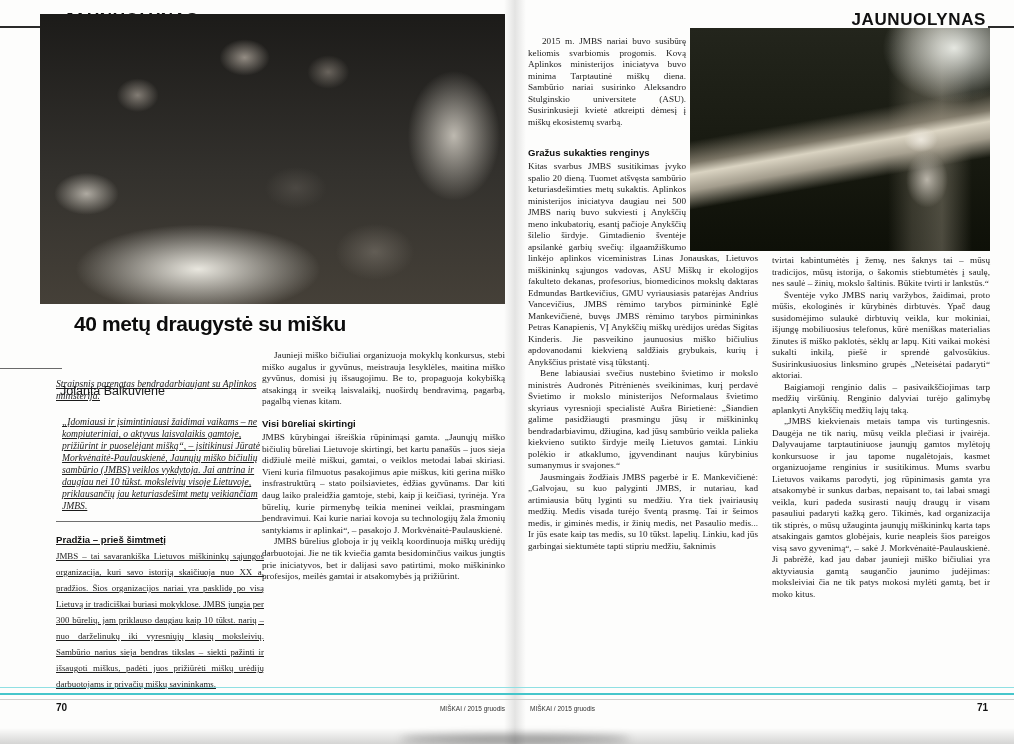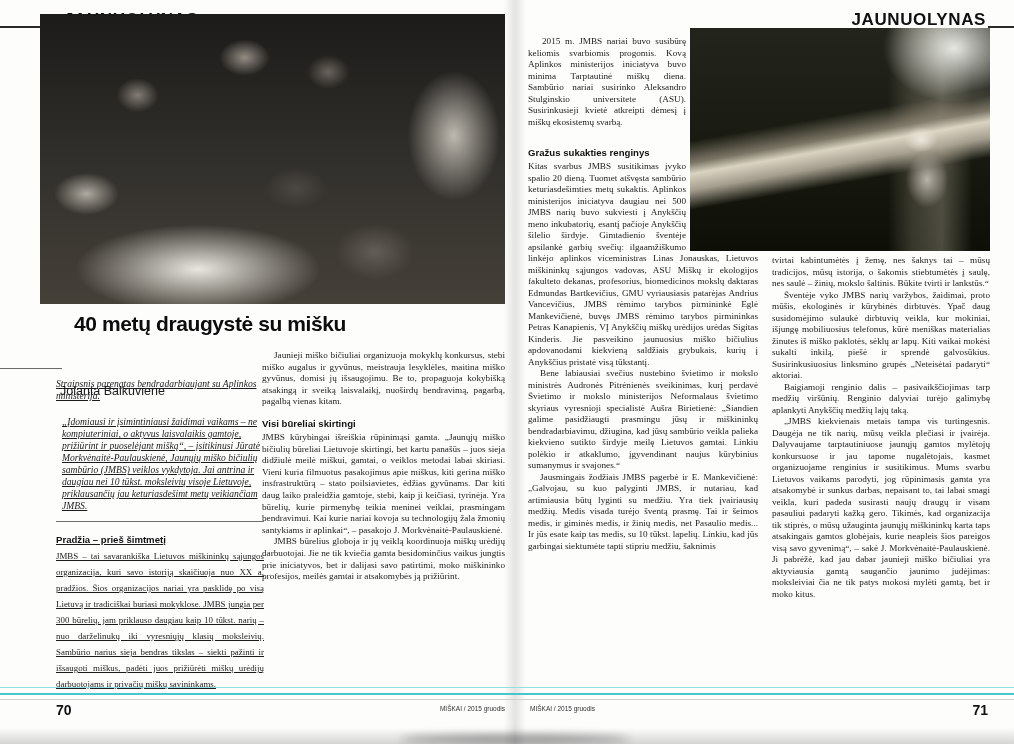--- a/index.html
+++ b/index.html
@@ -46,21 +46,21 @@
   .colB-left p.para{font-size:9.2px;line-height:11.6px;}
   .colA-right p.para, .colB-right p.para{font-size:9.2px;line-height:11.5px;}
   p.indent{text-indent:12px;}
   p.lead-first{font-size:10.6px;line-height:13.2px;text-indent:14px;}
   .hr{height:1px;background:#6a6a6a;}
   .quote-rule{margin:9px 0 0 0;height:1px;background:#6f6f6f;}
   
   .wrap-spacer{float:right;width:72px;height:213px;}
   
   .accent-line{left:0;width:1014px;}
-  .pagenum{font-family:"Liberation Sans", sans-serif;font-weight:bold;font-size:14px;color:#111;}
+  .pagenum{font-family:"Liberation Sans", sans-serif;font-weight:bold;font-size:10px;color:#111;}
   .journal{font-family:"Liberation Sans", sans-serif;font-size:6.5px;color:#333;}
   .gutter{top:0;height:744px;background:linear-gradient(to right, rgba(0,0,0,0), rgba(0,0,0,.10) 50%, rgba(0,0,0,0));}
   .bottom-shadow{left:0;width:1014px;background:linear-gradient(180deg, rgba(0,0,0,0), rgba(0,0,0,.16));}
   .bottom-smudge{border-radius:50%;background:rgba(40,40,40,.45);filter:blur(4px);}
 </style>
 </head>
 <body>
 
 <div class="spread">
 

